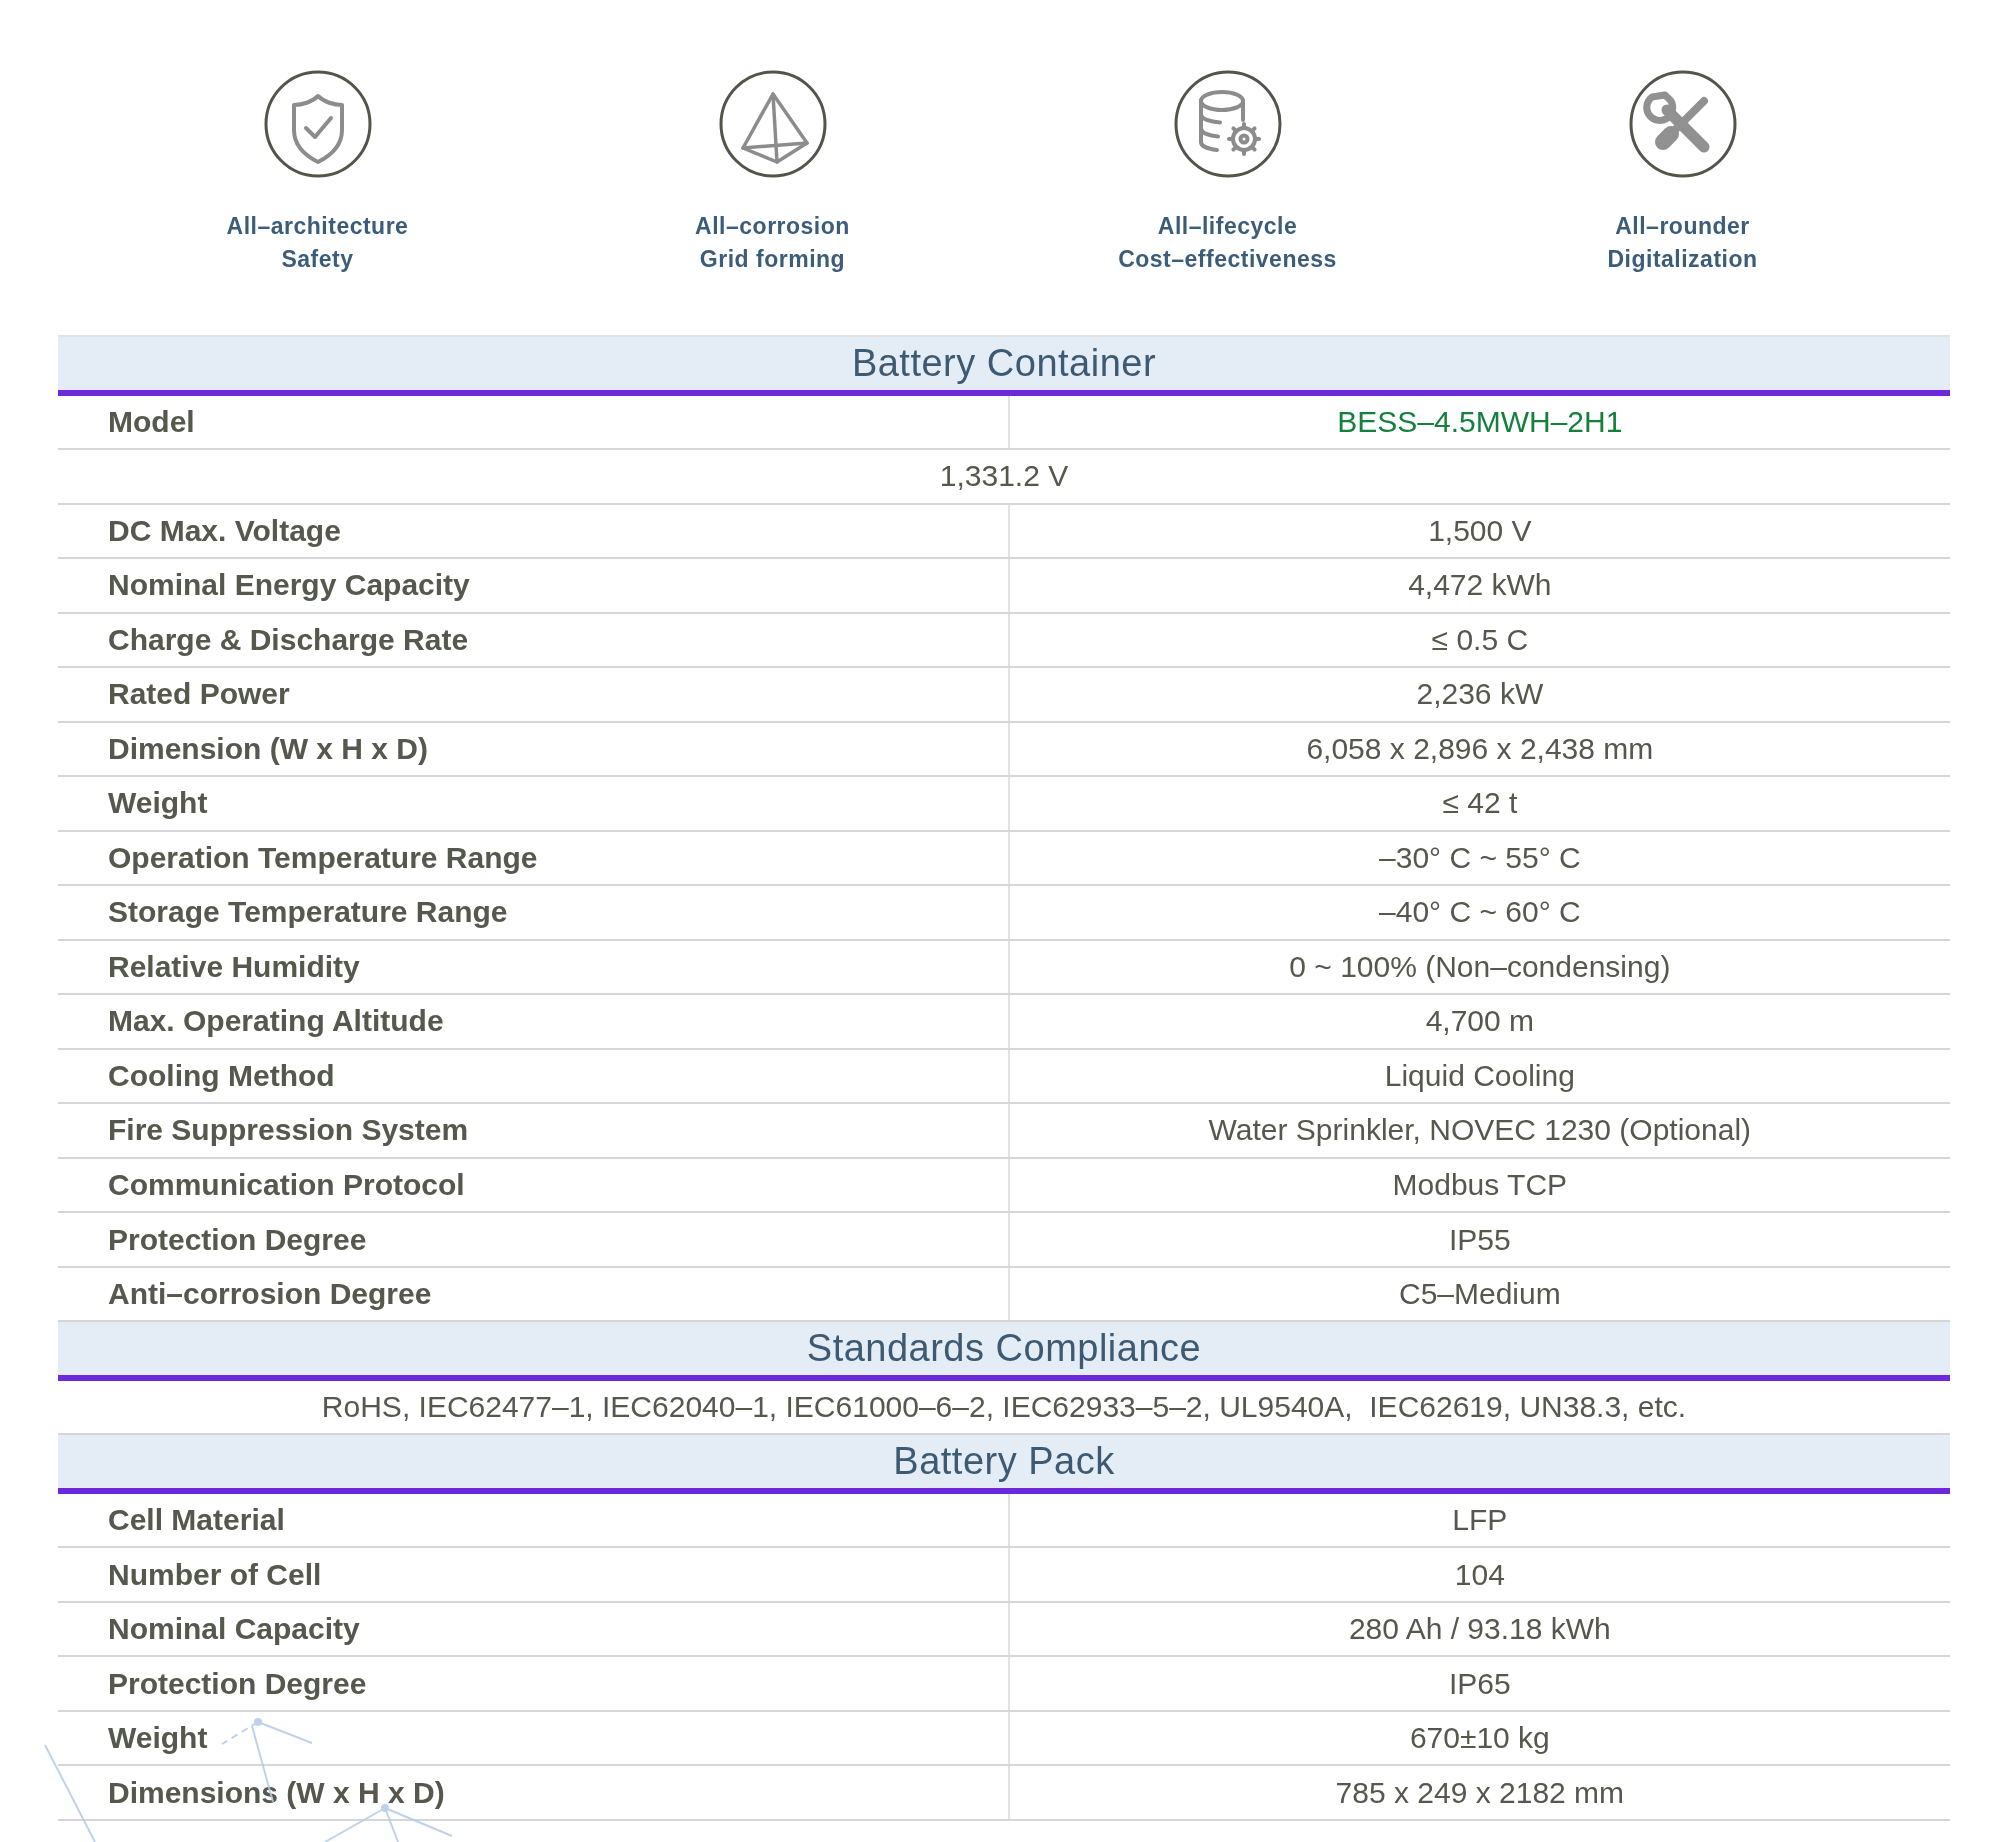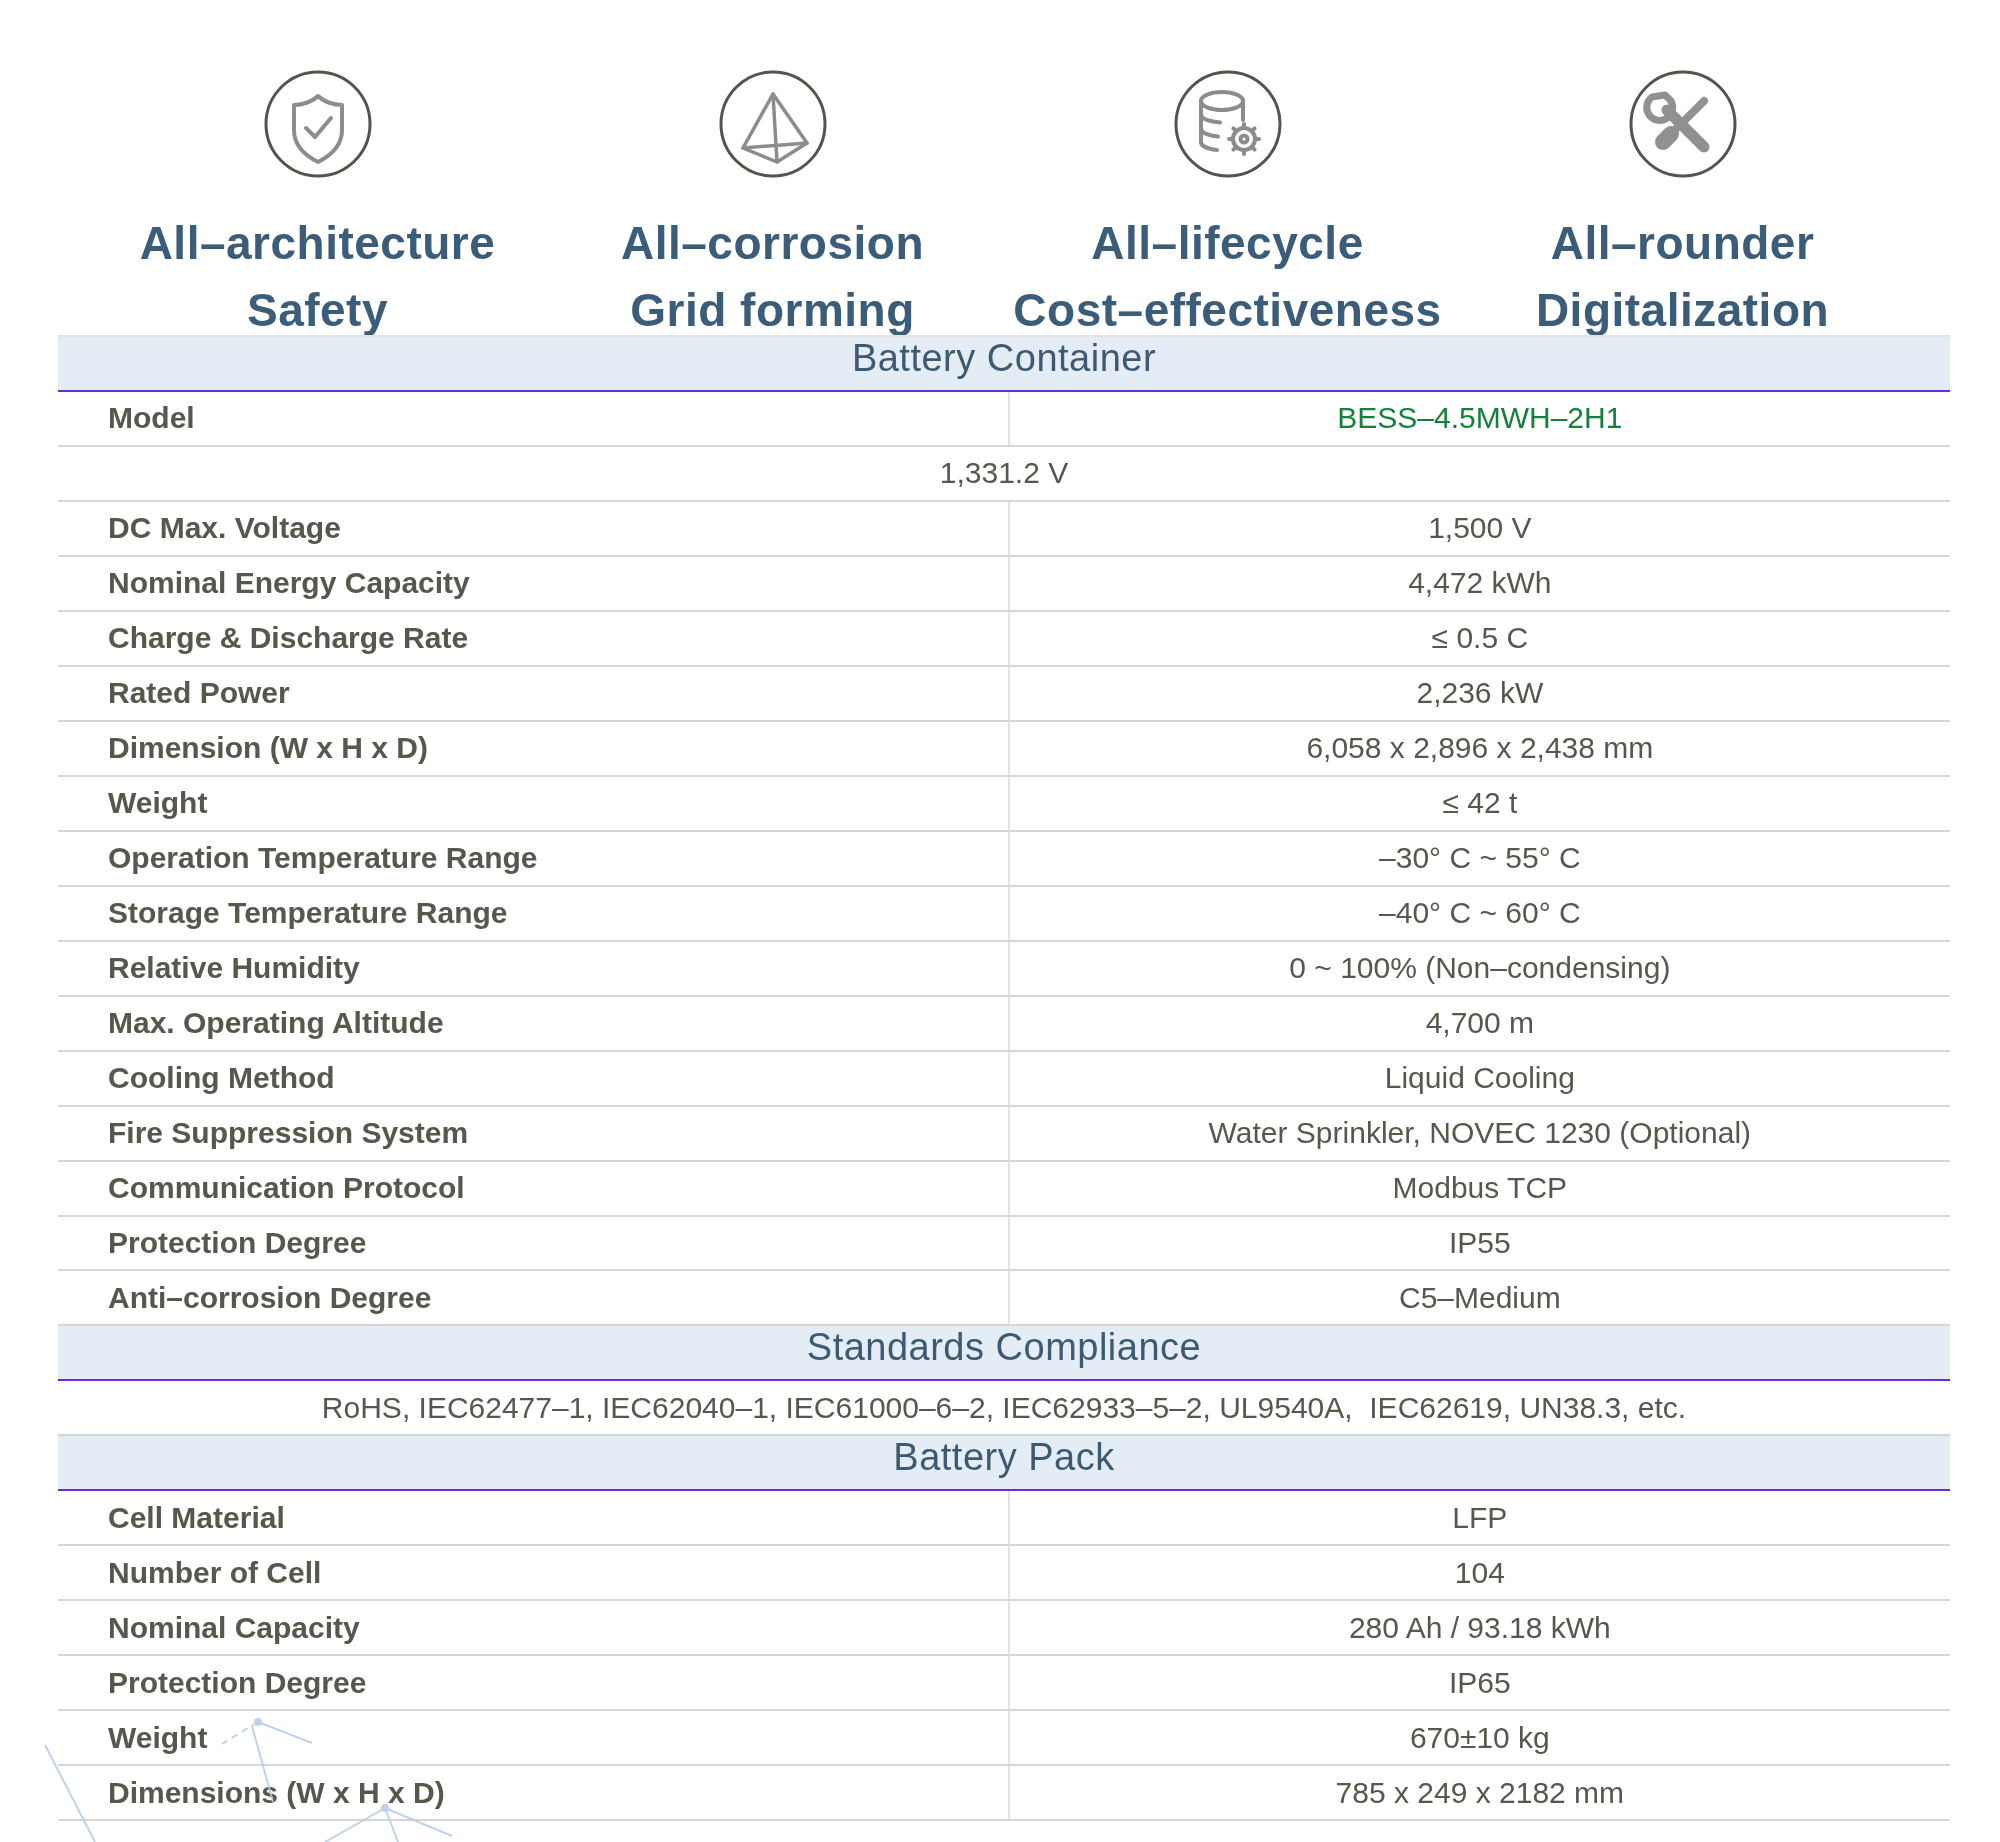--- a/index.html
+++ b/index.html
@@ -9,31 +9,31 @@
     -webkit-font-smoothing:antialiased;
   }
   
   .features{
     position:absolute;top:0;left:0;right:0;height:320px;
     display:flex;padding:68px 90px 0;box-sizing:border-box;
   }
   .feature{flex:1;text-align:center;}
   .icon-wrap{width:112px;height:112px;margin:0 auto;}
   .feature-title{
-    margin-top:30px;font-size:46px;font-weight:bold;color:#3c5d7a;
+    margin-top:30px;font-size:23px;font-weight:bold;color:#3c5d7a;
     line-height:1.45;letter-spacing:0.5px;
   }
   
   .spec-table{
     position:absolute;left:58px;right:50px;top:335px;bottom:21px;
     display:flex;flex-direction:column;border-top:2px solid #e3e3e3;
   }
   .band{
-    flex:1;background:#e4edf6;display:flex;align-items:flex-start;justify-content:center;
-    font-size:38px;color:#3d5a72;border-bottom:2px solid #6d28d9;letter-spacing:0.5px;
+    flex:1;background:#e4edf6;display:flex;align-items:center;justify-content:center;
+    font-size:38px;color:#3d5a72;border-bottom:6px solid #6d28d9;letter-spacing:0.5px;
   }
   .row{
     flex:1;display:flex;align-items:stretch;border-bottom:2px solid #d6d6d6;
     font-size:30px;color:#55584c;background:transparent;
   }
   .row .label{
     width:50.3%;box-sizing:border-box;padding-left:50px;
     border-right:2px solid #e2e2e2;display:flex;align-items:center;font-weight:bold;
   }
   .row .value{

